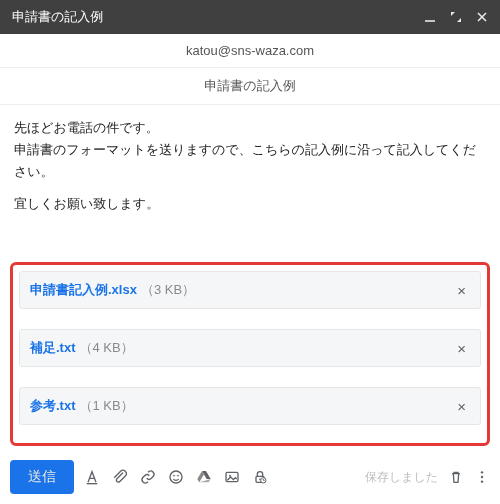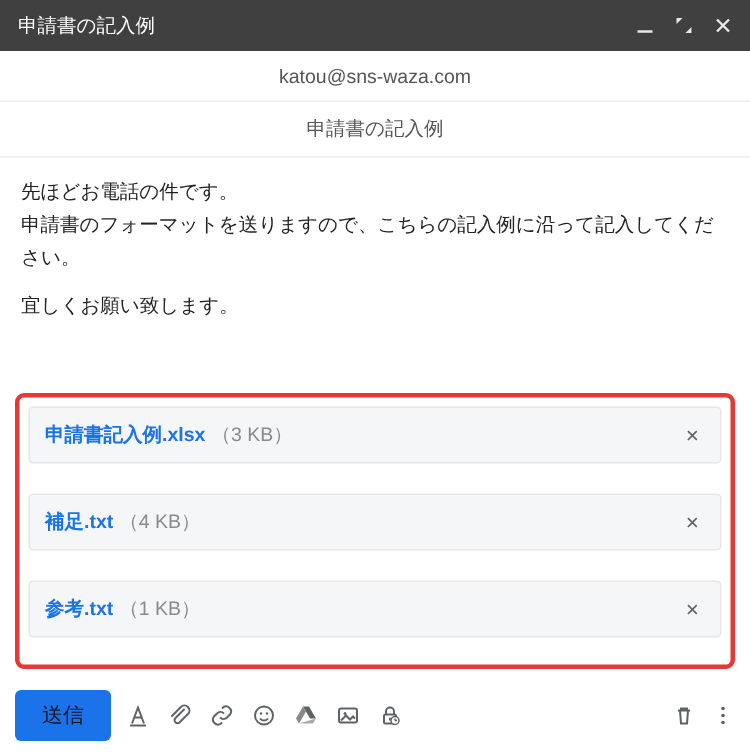--- a/index.html
+++ b/index.html
@@ -71,21 +71,21 @@
     padding: 0 4px;
   }
   .bottombar {
     display: flex;
     align-items: center;
     padding: 8px 10px 10px 10px;
     gap: 10px;
   }
   .send-btn {
     background: #1a73e8;
-    color: #0f172a;
+    color: #e5e5e5;
     border: none;
     border-radius: 4px;
     padding: 8px 18px;
     font-size: 14px;
     font-weight: 500;
     cursor: pointer;
   }
   .toolbar-icons {
     display: flex;
     align-items: center;
@@ -220,20 +220,21 @@
           <path d="M8 11 V8 a4 4 0 018 0 V11" stroke="#5f6368" stroke-width="2" fill="none"></path>
           <circle cx="12" cy="15" r="1" fill="#5f6368"></circle>
           <line x1="12" y1="15" x2="12" y2="17" stroke="#5f6368" stroke-width="2"></line>
           <circle cx="17" cy="17" r="4" fill="#fff" stroke="#5f6368" stroke-width="1.5"></circle>
           <line x1="17" y1="15" x2="17" y2="17" stroke="#5f6368" stroke-width="1.5"></line>
           <line x1="17" y1="17" x2="19" y2="17" stroke="#5f6368" stroke-width="1.5"></line>
         </svg>
     </span>
   </div>
   <div class="right-tools">
+    <span class="saved-label">保存しました</span>
     <span class="ico">
       <svg width="16" height="16" viewBox="0 0 24 24">
           <path d="M6 7 H18 M9 7 V5 H15 V7 M8 7 L9 20 H15 L16 7" stroke="#5f6368" stroke-width="2" fill="none"></path>
         </svg>
     </span>
     <span class="ico">
       <svg width="16" height="16" viewBox="0 0 24 24">
           <circle cx="12" cy="5" r="1.8" fill="#5f6368"></circle>
           <circle cx="12" cy="12" r="1.8" fill="#5f6368"></circle>
           <circle cx="12" cy="19" r="1.8" fill="#5f6368"></circle>

